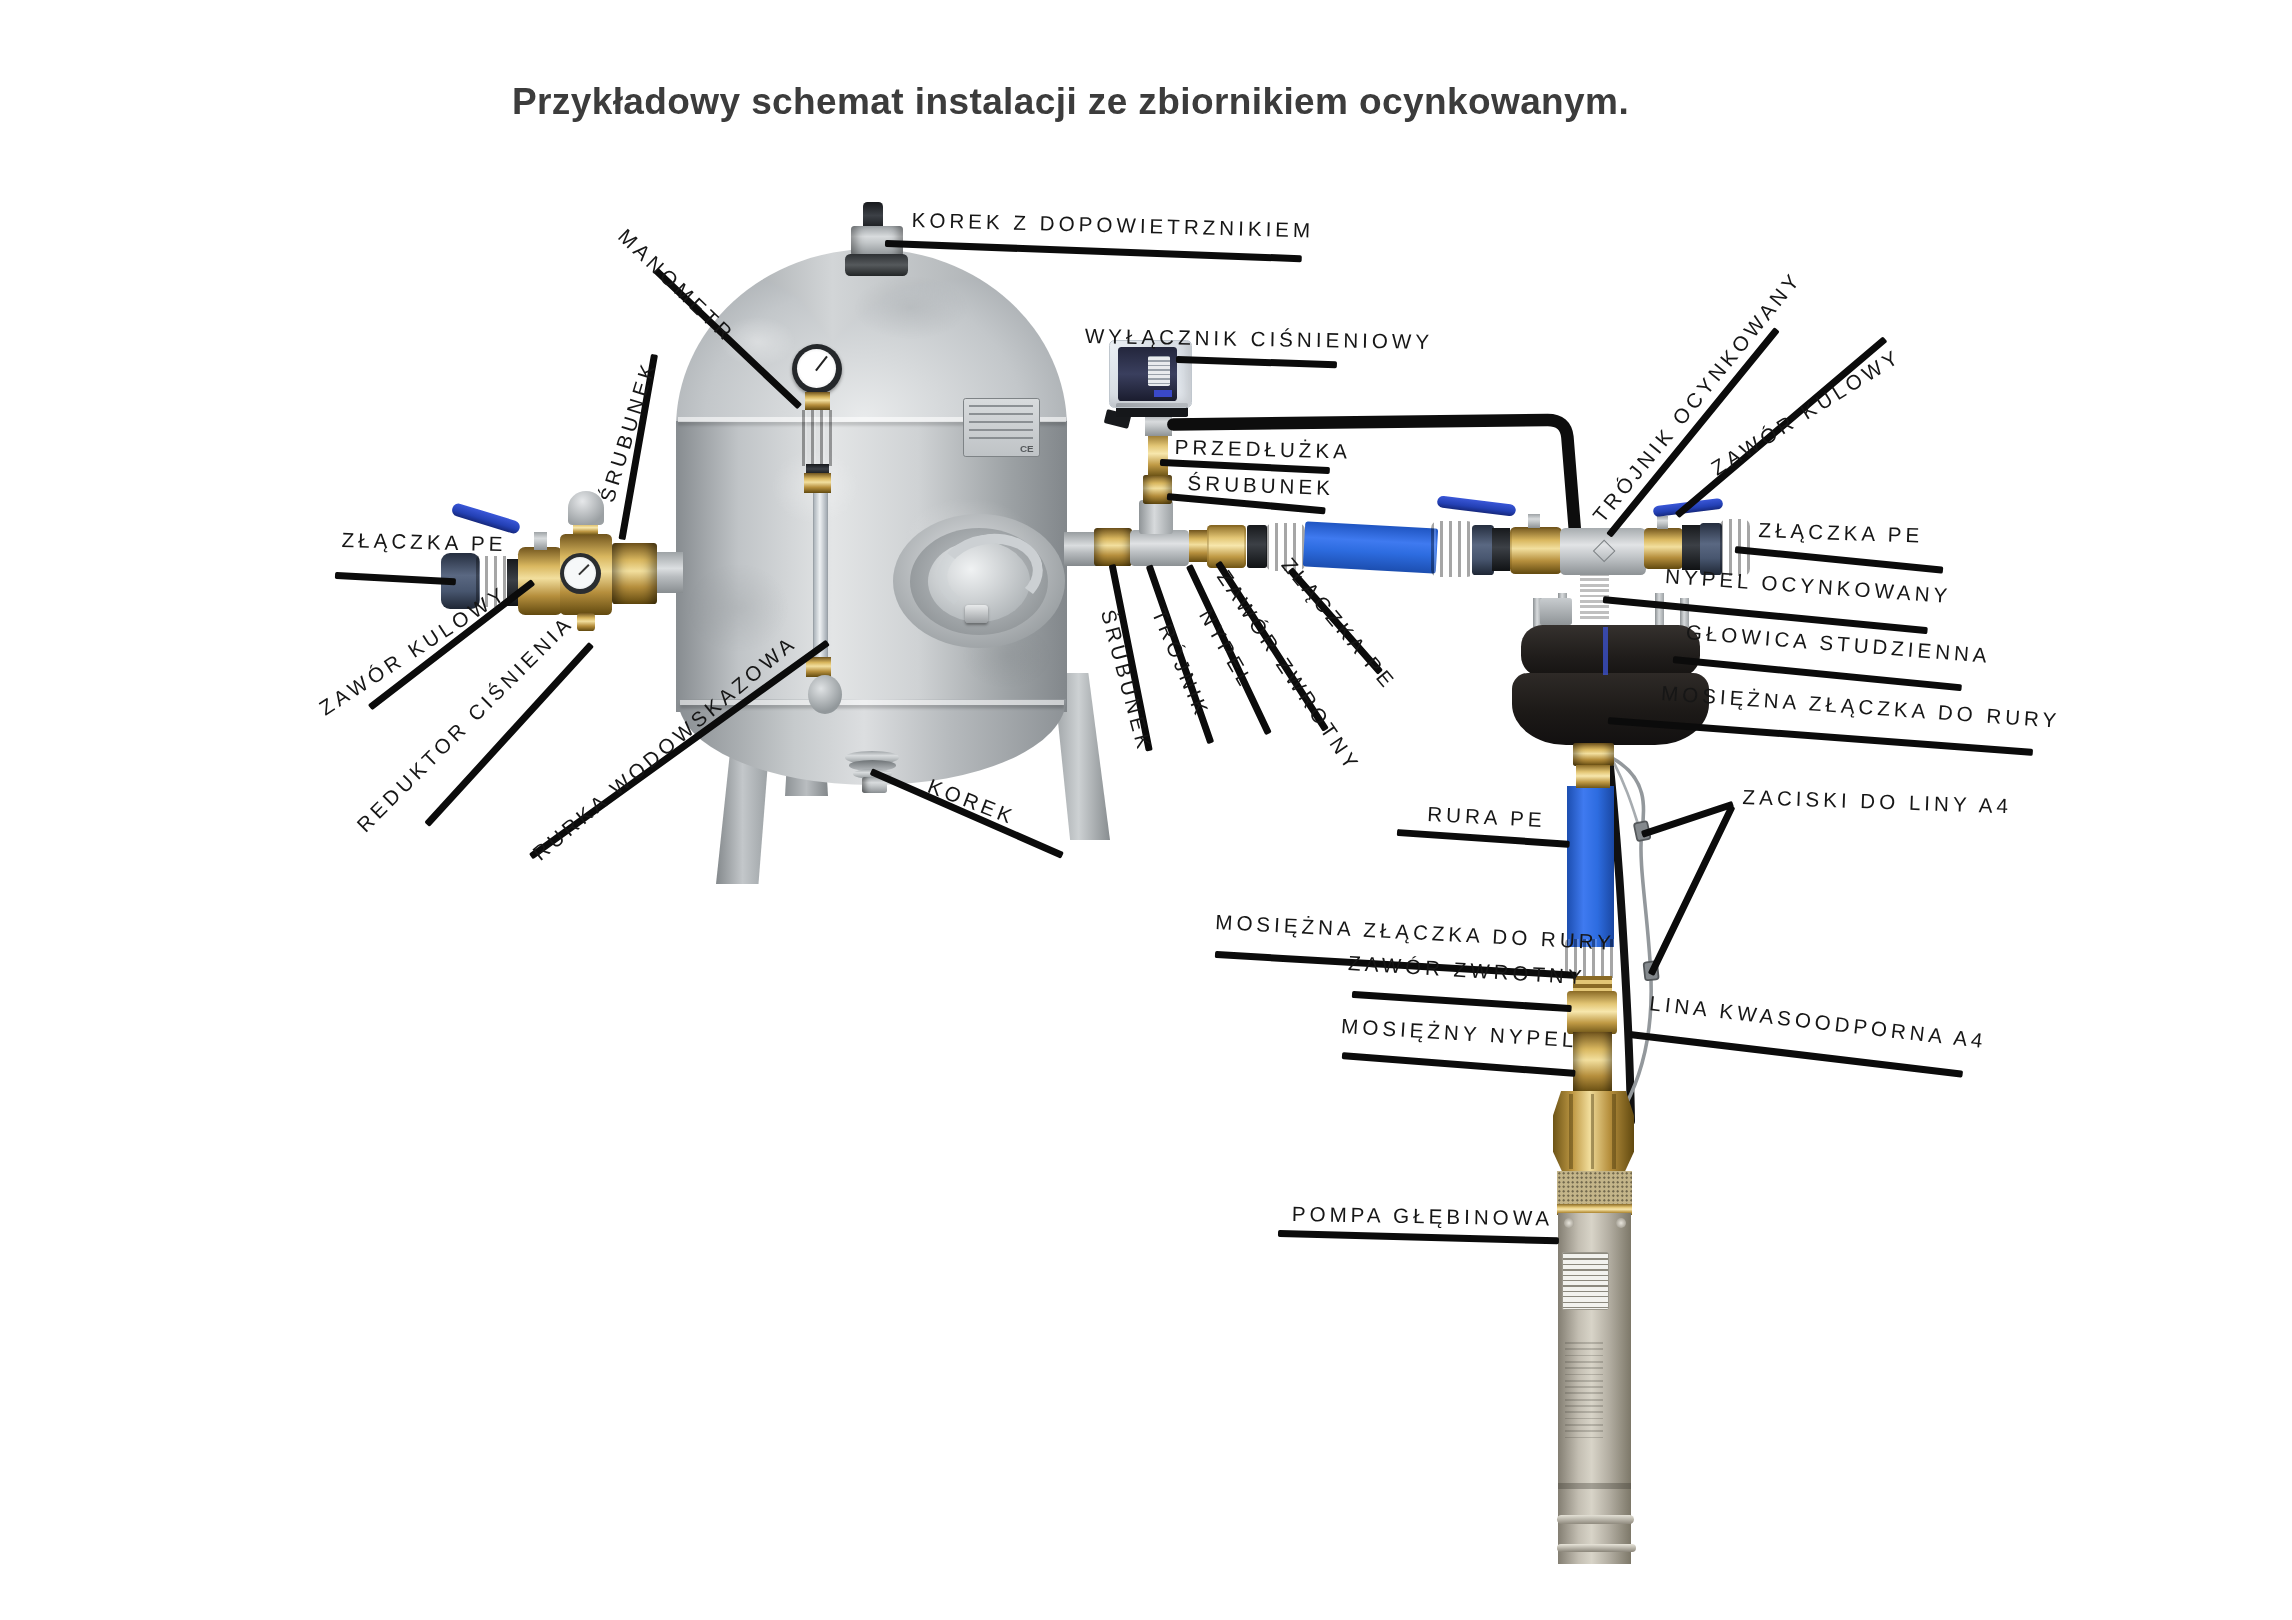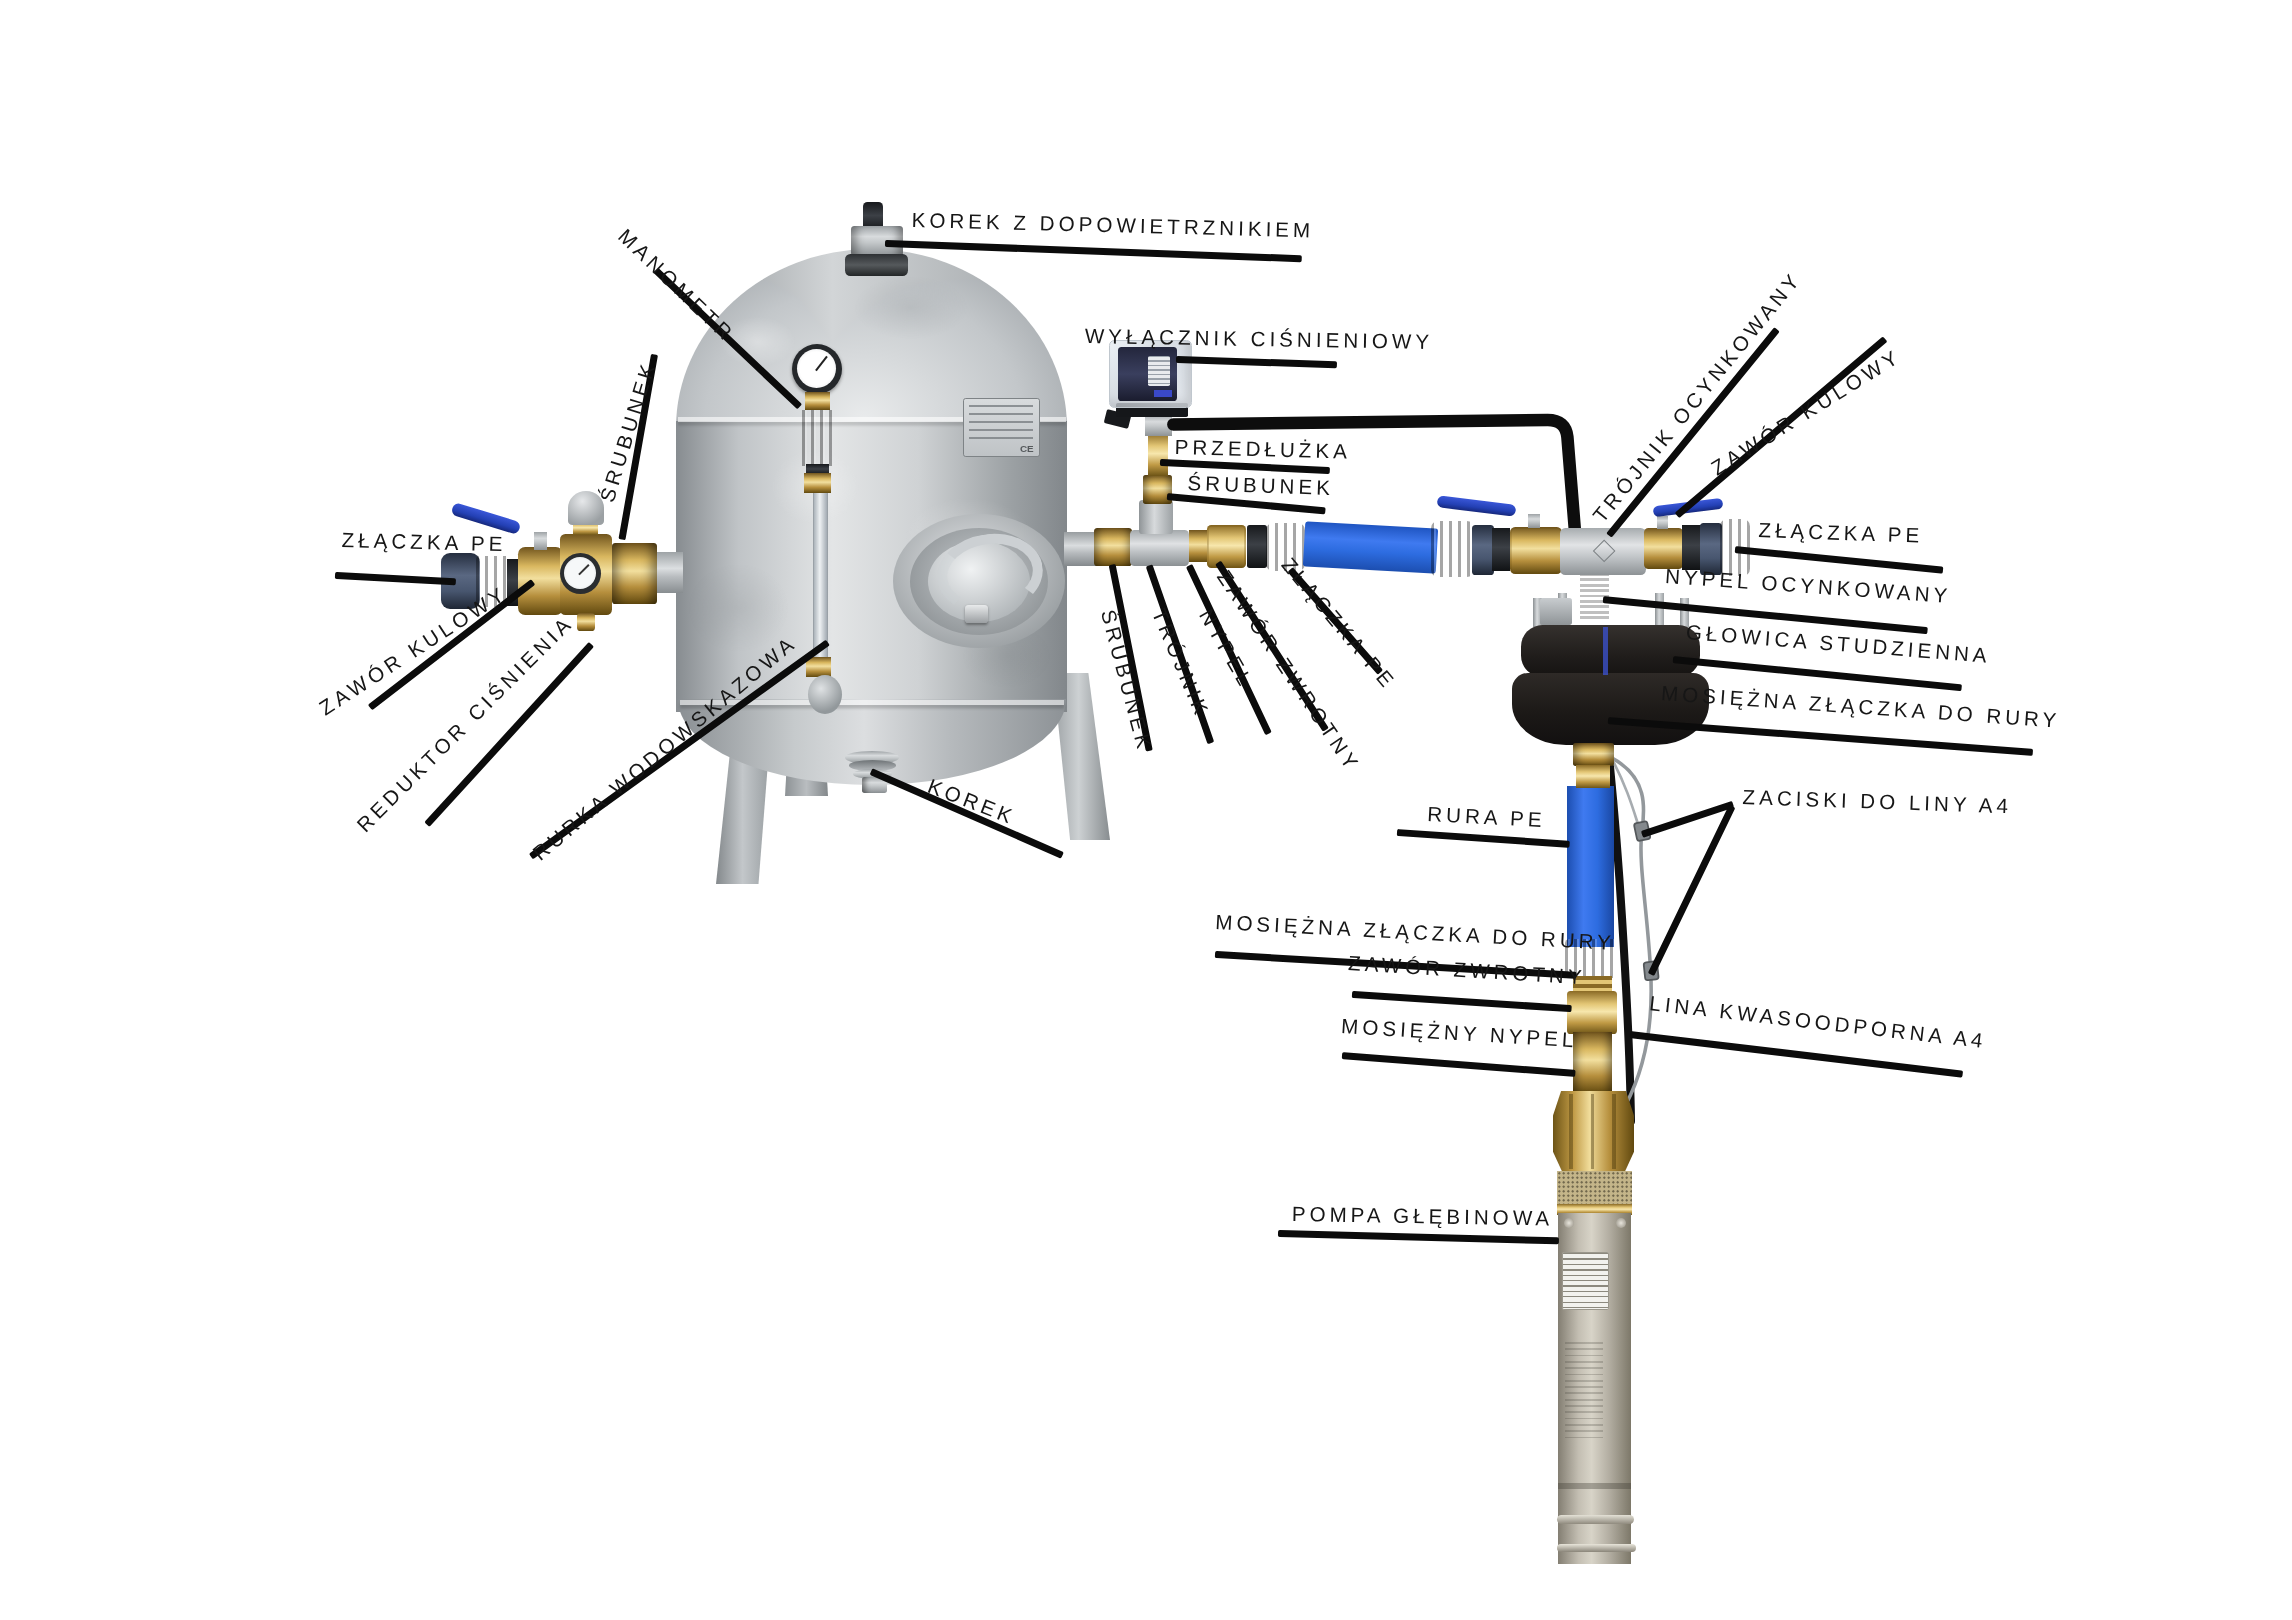--- a/index.html
+++ b/index.html
@@ -22,20 +22,21 @@
   .ribs{background-image:repeating-linear-gradient(90deg,rgba(0,0,0,.35) 0 2.7px,rgba(255,255,255,.18) 2.7px 5.4px,rgba(0,0,0,0) 5.4px 9px);}
   .dark{background:linear-gradient(180deg,#17191c,#3c4046 45%,#101214);}
   .bluepipe{background:linear-gradient(180deg,#1f55c2,#3f7af0 35%,#2d6ce0 60%,#1c4eb0);}
   .lever{background:linear-gradient(180deg,#3a57d8,#2340b4 60%,#16287c);border-radius:6.3px;}
 </style>
 </head>
 <body>
 
 <div class="stage">
 
+  <div class="title">Przykładowy schemat instalacji ze zbiornikiem ocynkowanym.</div>
 
   <div>
     <div class="abs" style="left:676px;top:249px;width:391px;height:179px;border-radius:50% 50% 0 0/100% 100% 0 0;background:radial-gradient(ellipse at 48% 95%,#e9ebec 0%,#c3c7ca 55%,#999ea2 90%),linear-gradient(90deg,#8e9396,#d2d5d7 40%,#9da2a5);background-blend-mode:lighten;z-index:2;"></div>
     <div class="abs" style="left:676px;top:421px;width:391px;height:291px;background:linear-gradient(90deg,#878c90,#c0c4c7 16%,#e3e5e6 40%,#cfd2d4 62%,#9da2a5 85%,#82878b);z-index:2;"></div>
     <div class="abs" style="left:678px;top:699px;width:388px;height:86px;border-radius:0 0 50% 50%/0 0 100% 100%;background:linear-gradient(90deg,#8a8f93,#c6cacc 30%,#dcdee0 48%,#b6babd 70%,#8d9296);z-index:2;"></div>
     <div class="abs" style="left:681px;top:269px;width:383px;height:484px;z-index:3;opacity:.5;background:
       radial-gradient(54px 36px at 20% 15%,rgba(255,255,255,.7),transparent 70%),
       radial-gradient(81px 45px at 60% 8%,rgba(120,125,128,.35),transparent 70%),
       radial-gradient(63px 54px at 35% 45%,rgba(255,255,255,.5),transparent 70%),
       radial-gradient(72px 63px at 15% 70%,rgba(110,115,118,.3),transparent 70%),

